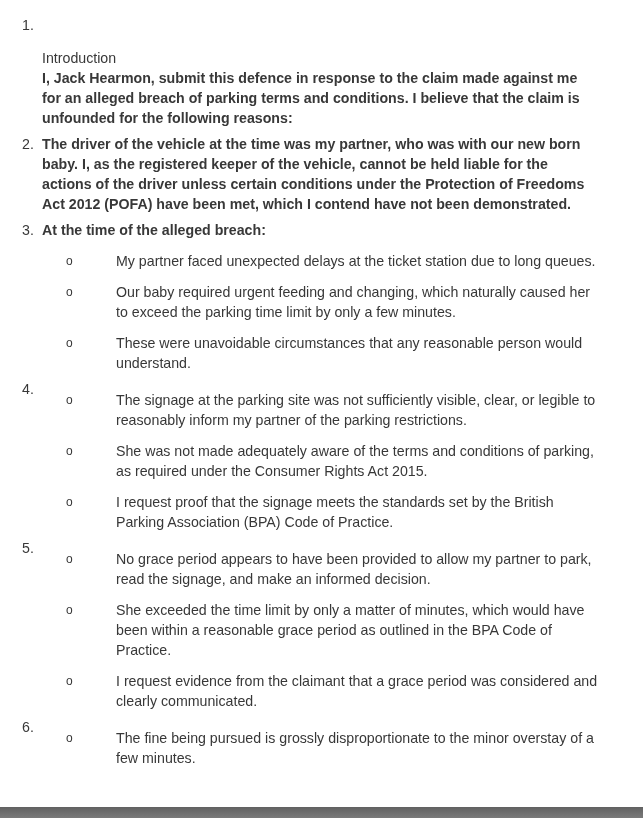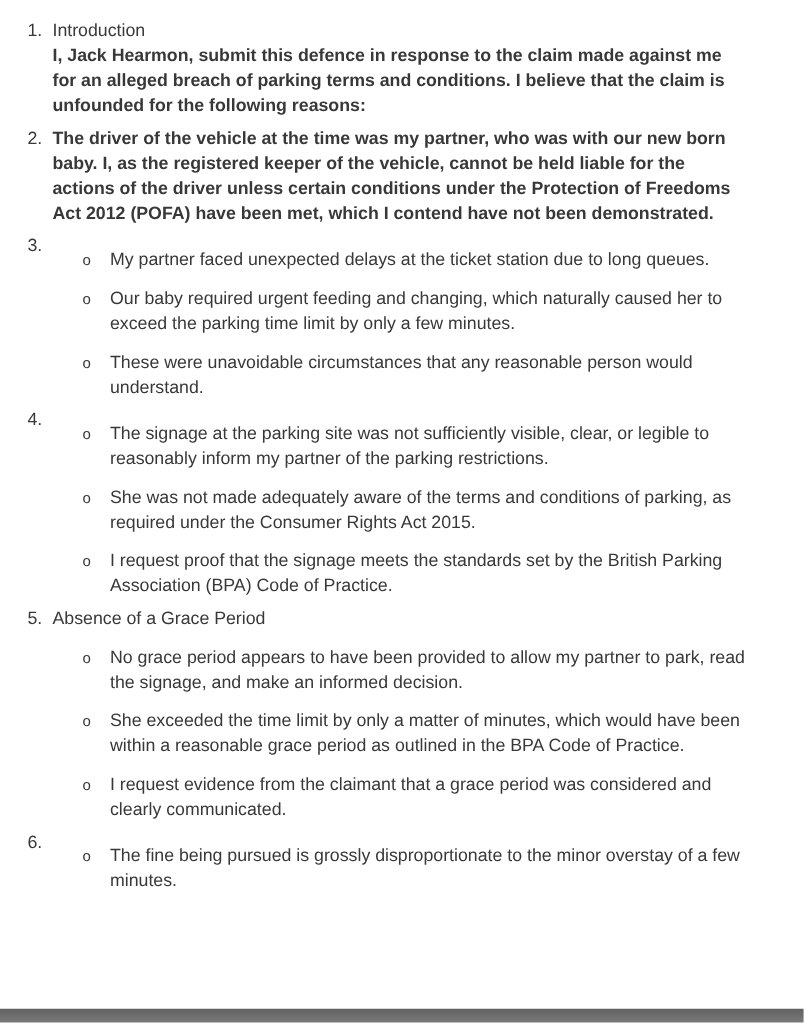--- a/index.html
+++ b/index.html
@@ -32,38 +32,40 @@
   .num {
     flex: none;
     width: 20px;
   }
   .content {
     flex: 1;
     min-width: 0;
   }
   .heading {
     white-space: nowrap;
+    margin-top: 33px;
   }
   .para {
     max-width: 552px;
     font-weight: bold;
   }
   .bullet {
     display: flex;
     margin-top: 11px;
   }
   .marker {
     flex: none;
     margin-left: 24px;
     width: 22px;
     font-size: 12px;
   }
   .bullet-text {
     flex: 1;
     max-width: 516px;
+    margin-left: 28px;
   }
   .bottom-bar {
     position: absolute;
     left: 0;
     bottom: 2px;
     width: 100%;
     height: 11px;
     background: linear-gradient(#616161, #7a7a7a);
   }
 </style>
@@ -81,20 +83,21 @@
       </div>
       <div class="section">
         <span class="num">2.</span>
         <div class="content">
           <div class="para">The driver of the vehicle at the time was my partner, who was with our new born baby. I, as the registered keeper of the vehicle, cannot be held liable for the actions of the driver unless certain conditions under the Protection of Freedoms Act 2012 (POFA) have been met, which I contend have not been demonstrated.</div>
         </div>
       </div>
       <div class="section">
         <span class="num">3.</span>
         <div class="content">
+          <div class="para">At the time of the alleged breach:</div>
           <div class="bullet">
             <span class="marker">o</span>
             <span class="bullet-text">My partner faced unexpected delays at the ticket station due to long queues.</span>
           </div>
           <div class="bullet">
             <span class="marker">o</span>
             <span class="bullet-text">Our baby required urgent feeding and changing, which naturally caused her to exceed the parking time limit by only a few minutes.</span>
           </div>
           <div class="bullet">
             <span class="marker">o</span>
@@ -115,21 +118,20 @@
           </div>
           <div class="bullet">
             <span class="marker">o</span>
             <span class="bullet-text">I request proof that the signage meets the standards set by the British Parking Association (BPA) Code of Practice.</span>
           </div>
         </div>
       </div>
       <div class="section">
         <span class="num">5.</span>
         <div class="content">
-          <div class="heading">Absence of a Grace Period</div>
           <div class="bullet">
             <span class="marker">o</span>
             <span class="bullet-text">No grace period appears to have been provided to allow my partner to park, read the signage, and make an informed decision.</span>
           </div>
           <div class="bullet">
             <span class="marker">o</span>
             <span class="bullet-text">She exceeded the time limit by only a matter of minutes, which would have been within a reasonable grace period as outlined in the BPA Code of Practice.</span>
           </div>
           <div class="bullet">
             <span class="marker">o</span>

